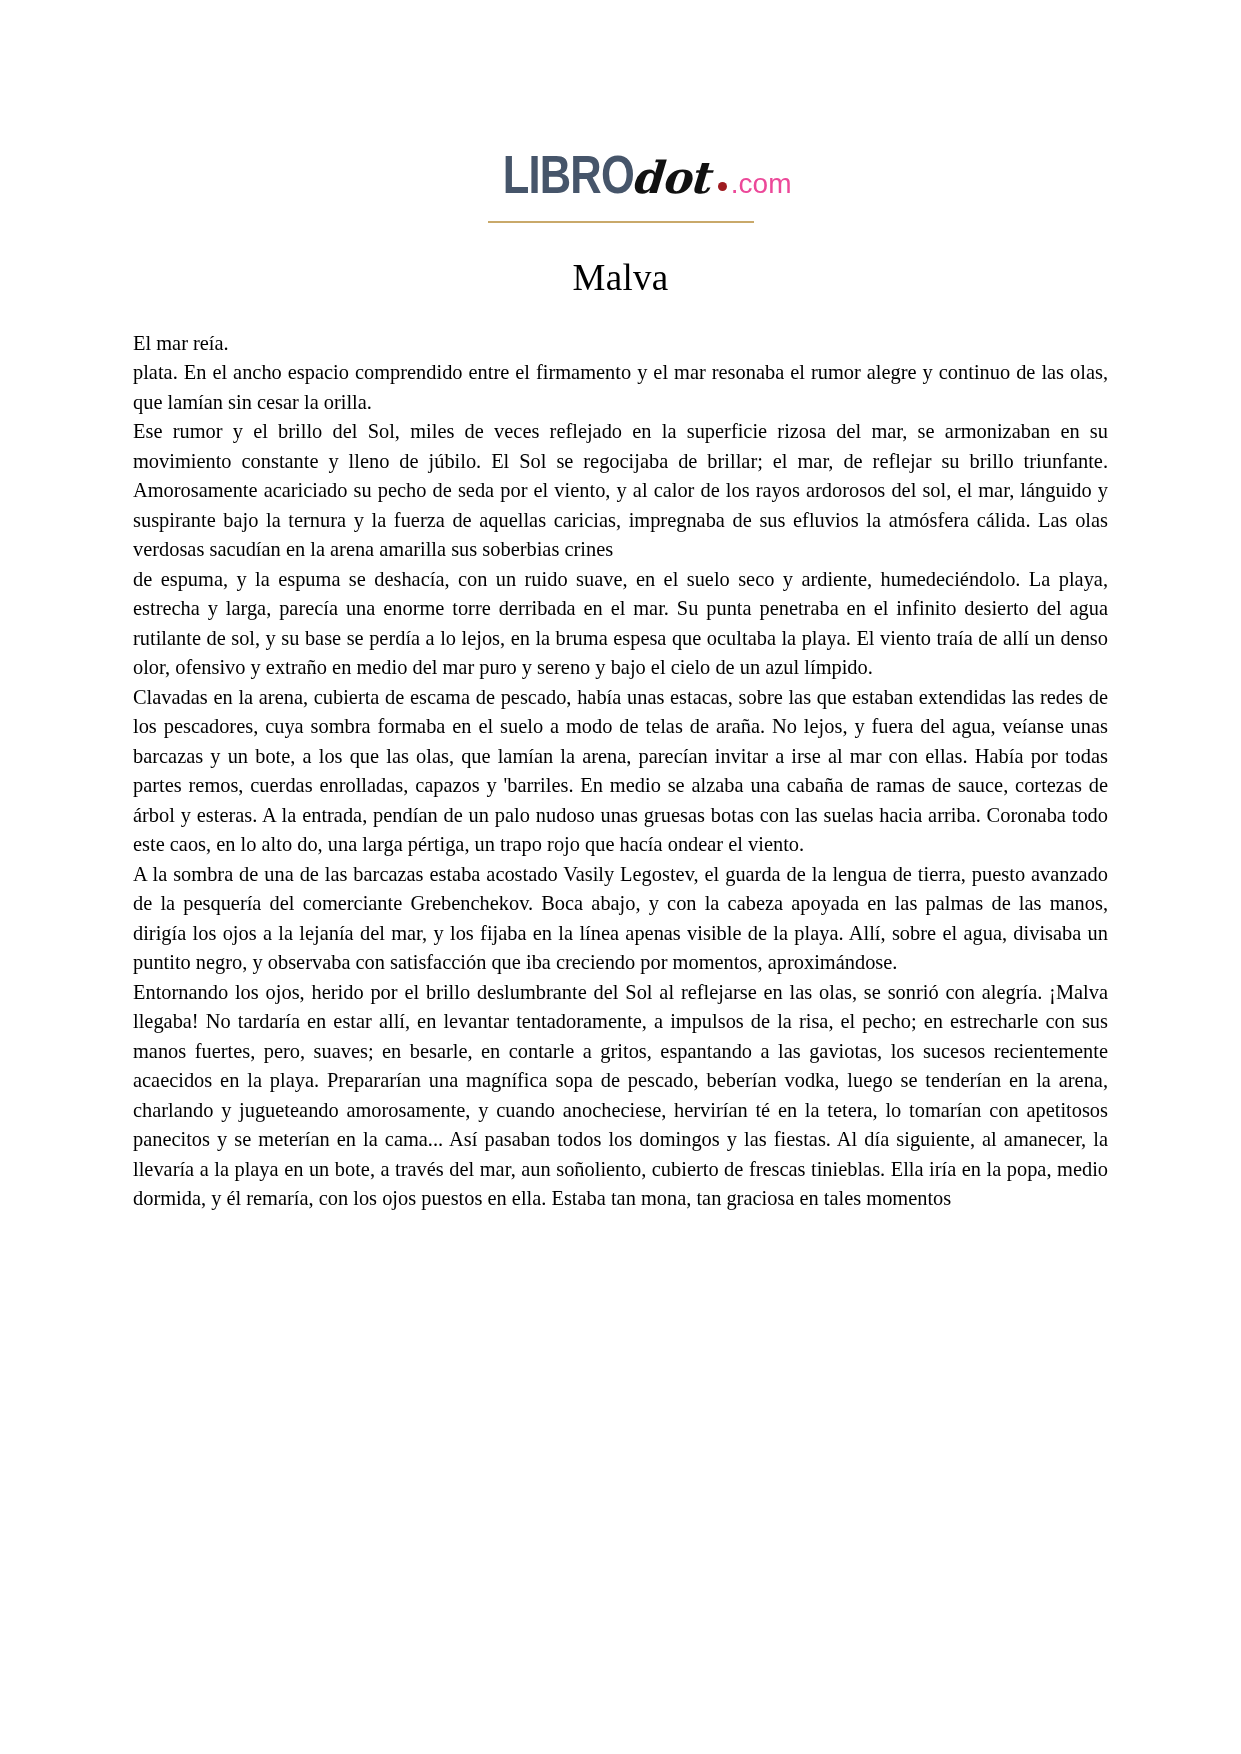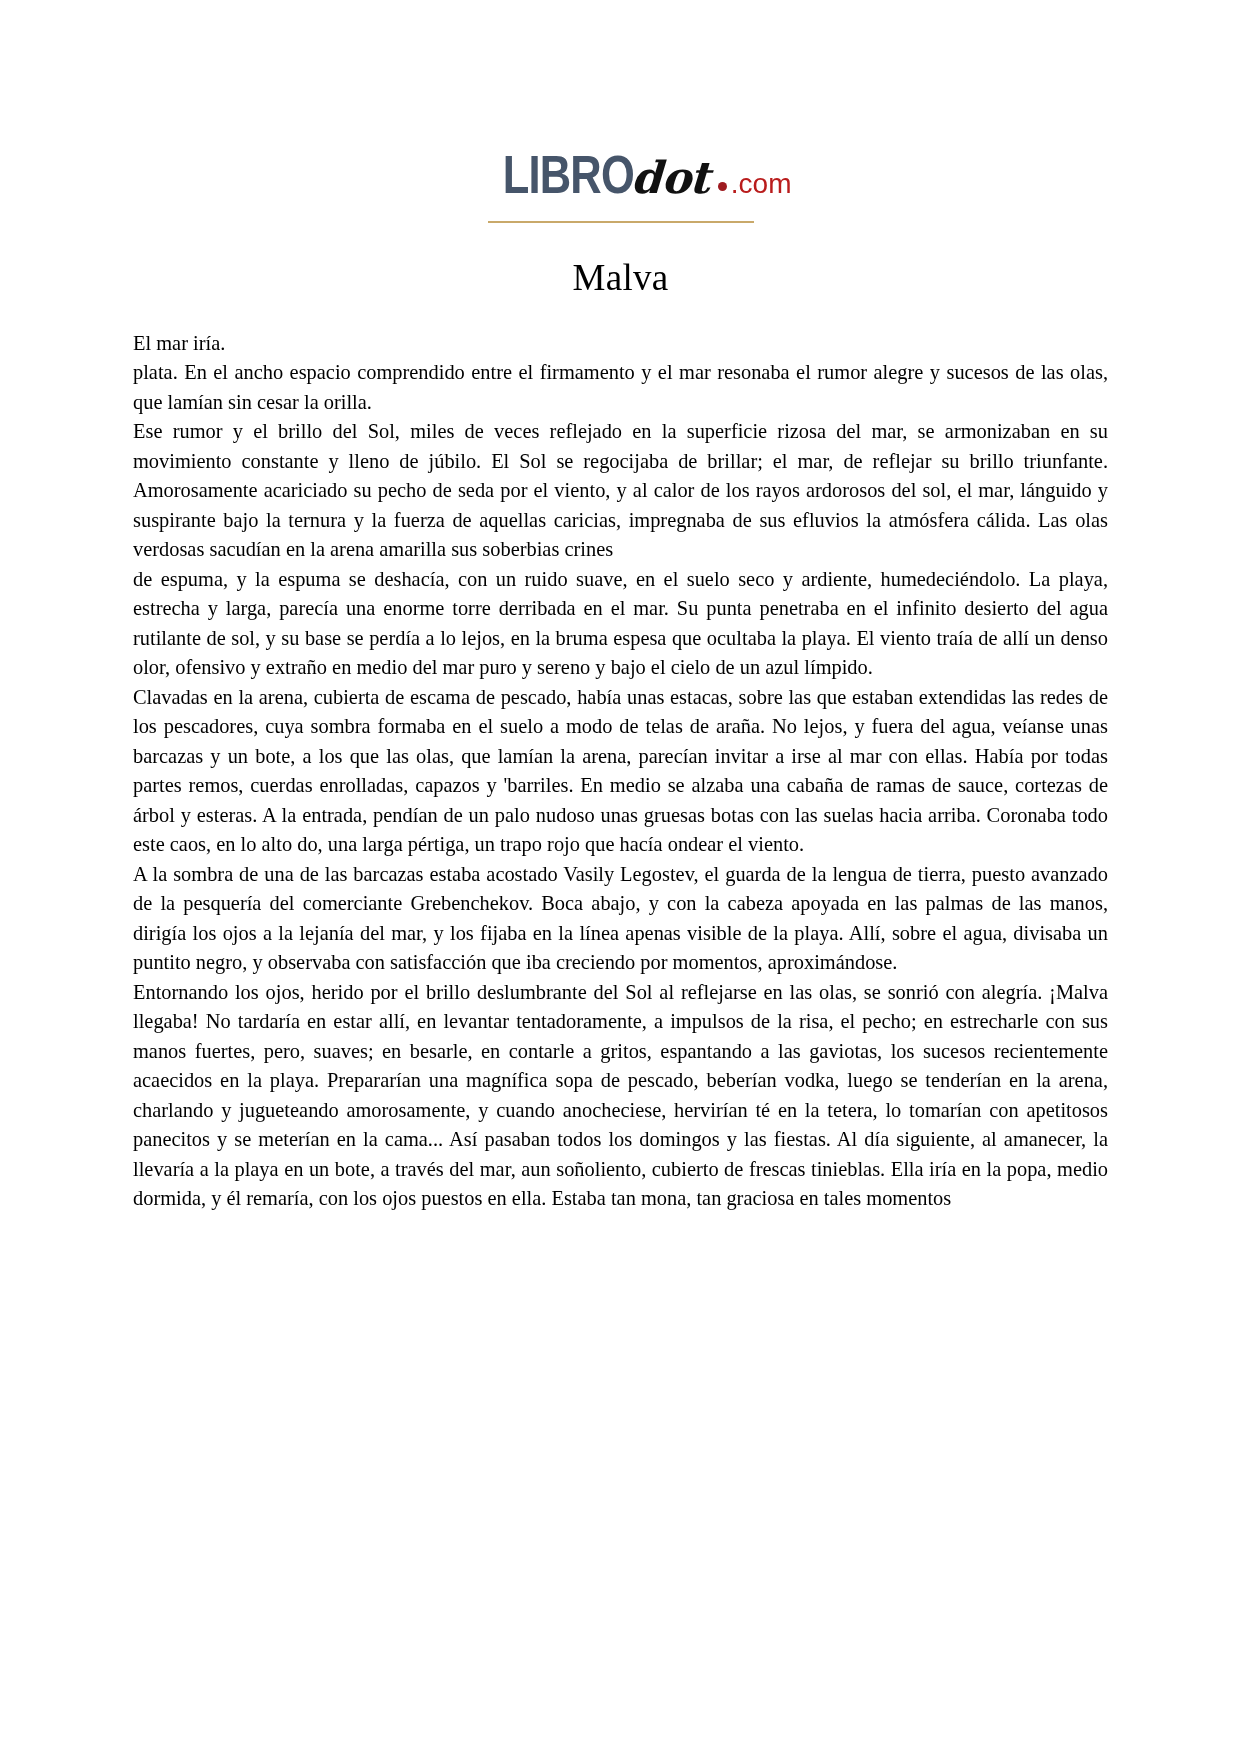--- a/index.html
+++ b/index.html
@@ -62,21 +62,21 @@
     width: 9px;
     height: 9px;
     border-radius: 50%;
     background: #9e1b20;
     vertical-align: baseline;
     margin: 0 4px 2px 5px;
   }
   .logo-com {
     font-family: "Liberation Sans", "DejaVu Sans", sans-serif;
     font-size: 28px;
-    color: #b91c1c;
+    color: #ec4899;
     letter-spacing: 0px;
     vertical-align: baseline;
     display: inline-block;
   }
   .logo-rule {
     width: 266px;
     height: 2px;
     background: #c9a96a;
     margin: 20px auto 0 auto;
   }
@@ -118,22 +118,22 @@
   <div class="logo-block">
     <div class="logo">
       <span class="logo-libro">LIBRO</span><span class="logo-dot">dot</span><span class="logo-bullet"></span><span class="logo-com">.com</span>
     </div>
     <div class="logo-rule"></div>
   </div>
 
   <h1 class="book-title">Malva</h1>
 
   <div class="body-text" id="body-text">
-      <p class="para" style="margin: 0px;">El mar iría.</p>
-      <p class="para" style="margin: 0px;">plata. En el ancho espacio comprendido entre el firmamento y el mar resonaba el rumor alegre y sucesos de las olas, que lamían sin cesar la orilla.</p>
+      <p class="para" style="margin: 0px;">El mar reía.</p>
+      <p class="para" style="margin: 0px;">plata. En el ancho espacio comprendido entre el firmamento y el mar resonaba el rumor alegre y continuo de las olas, que lamían sin cesar la orilla.</p>
       <p class="para" style="margin: 0px;">Ese rumor y el brillo del Sol, miles de veces reflejado en la superficie rizosa del mar, se armonizaban en su movimiento constante y lleno de júbilo. El Sol se regocijaba de brillar; el mar, de reflejar su brillo triunfante. Amorosamente acariciado su pecho de seda por el viento, y al calor de los rayos ardorosos del sol, el mar, lánguido y suspirante bajo la ternura y la fuerza de aquellas caricias, impregnaba de sus efluvios la atmósfera cálida. Las olas verdosas sacudían en la arena amarilla sus soberbias crines</p>
       <p class="para" style="margin: 0px;">de espuma, y la espuma se deshacía, con un ruido suave, en el suelo seco y ardiente, humedeciéndolo. La playa, estrecha y larga, parecía una enorme torre derribada en el mar. Su punta penetraba en el infinito desierto del agua rutilante de sol, y su base se perdía a lo lejos, en la bruma espesa que ocultaba la playa. El viento traía de allí un denso olor, ofensivo y extraño en medio del mar puro y sereno y bajo el cielo de un azul límpido.</p>
       <p class="para" style="margin: 0px;">Clavadas en la arena, cubierta de escama de pescado, había unas estacas, sobre las que estaban extendidas las redes de los pescadores, cuya sombra formaba en el suelo a modo de telas de araña. No lejos, y fuera del agua, veíanse unas barcazas y un bote, a los que las olas, que lamían la arena, parecían invitar a irse al mar con ellas. Había por todas partes remos, cuerdas enrolladas, capazos y 'barriles. En medio se alzaba una cabaña de ramas de sauce, cortezas de árbol y esteras. A la entrada, pendían de un palo nudoso unas gruesas botas con las suelas hacia arriba. Coronaba todo este caos, en lo alto do, una larga pértiga, un trapo rojo que hacía ondear el viento.</p>
       <p class="para" style="margin: 0px;">A la sombra de una de las barcazas estaba acostado Vasily Legostev, el guarda de la lengua de tierra, puesto avanzado de la pesquería del comerciante Grebenchekov. Boca abajo, y con la cabeza apoyada en las palmas de las manos, dirigía los ojos a la lejanía del mar, y los fijaba en la línea apenas visible de la playa. Allí, sobre el agua, divisaba un puntito negro, y observaba con satisfacción que iba creciendo por momentos, aproximándose.</p>
       <p class="para" style="margin: 0px;">Entornando los ojos, herido por el brillo deslumbrante del Sol al reflejarse en las olas, se sonrió con alegría. ¡Malva llegaba! No tardaría en estar allí, en levantar tentadoramente,  a impulsos de la risa, el pecho; en estrecharle con sus manos fuertes, pero, suaves; en besarle, en contarle a gritos, espantando a las gaviotas, los sucesos recientemente acaecidos en la playa. Prepararían una magnífica sopa de pescado, beberían vodka, luego se tenderían en la arena, charlando y jugueteando amorosamente, y cuando anocheciese, hervirían té en la tetera, lo tomarían con apetitosos panecitos y se meterían en la cama... Así pasaban todos los domingos y las fiestas. Al día siguiente, al amanecer, la llevaría a la playa en un bote, a través del mar, aun soñoliento, cubierto de frescas tinieblas. Ella iría en la popa, medio dormida, y él remaría, con los ojos puestos en ella. Estaba tan mona, tan graciosa en tales momentos</p>
     </div>
 
 </div>
 
 </body></html>

